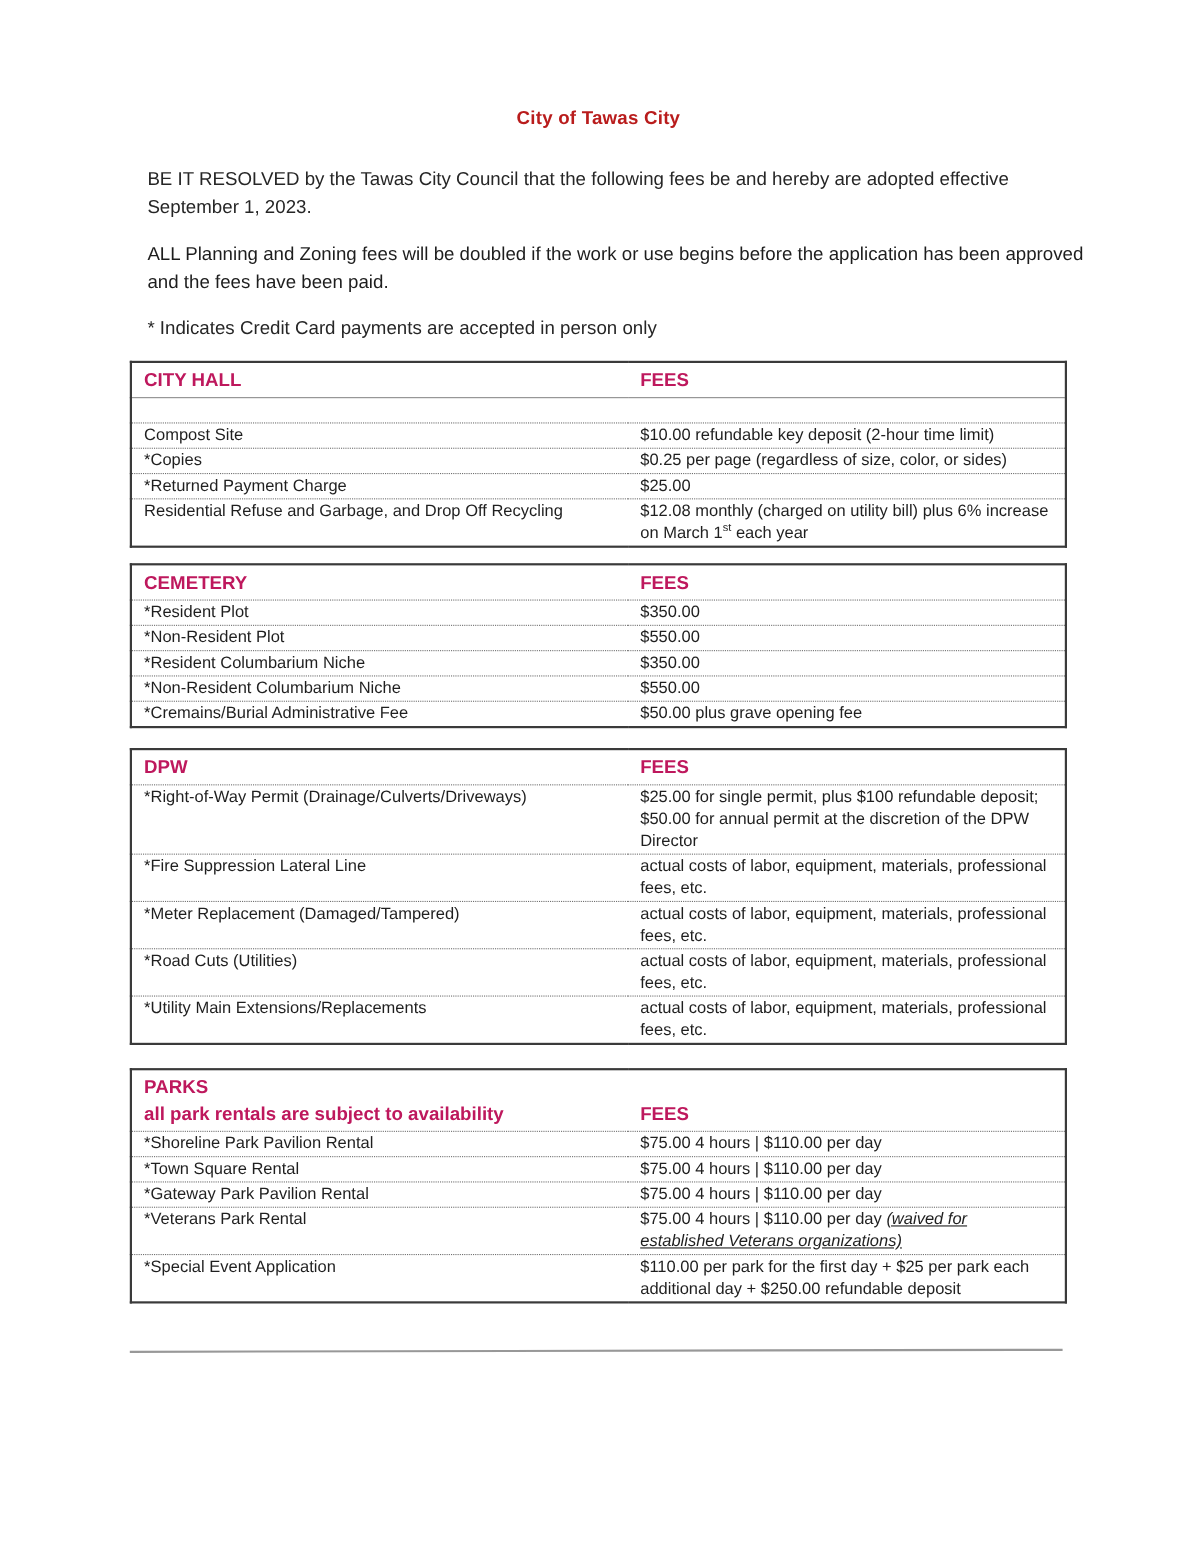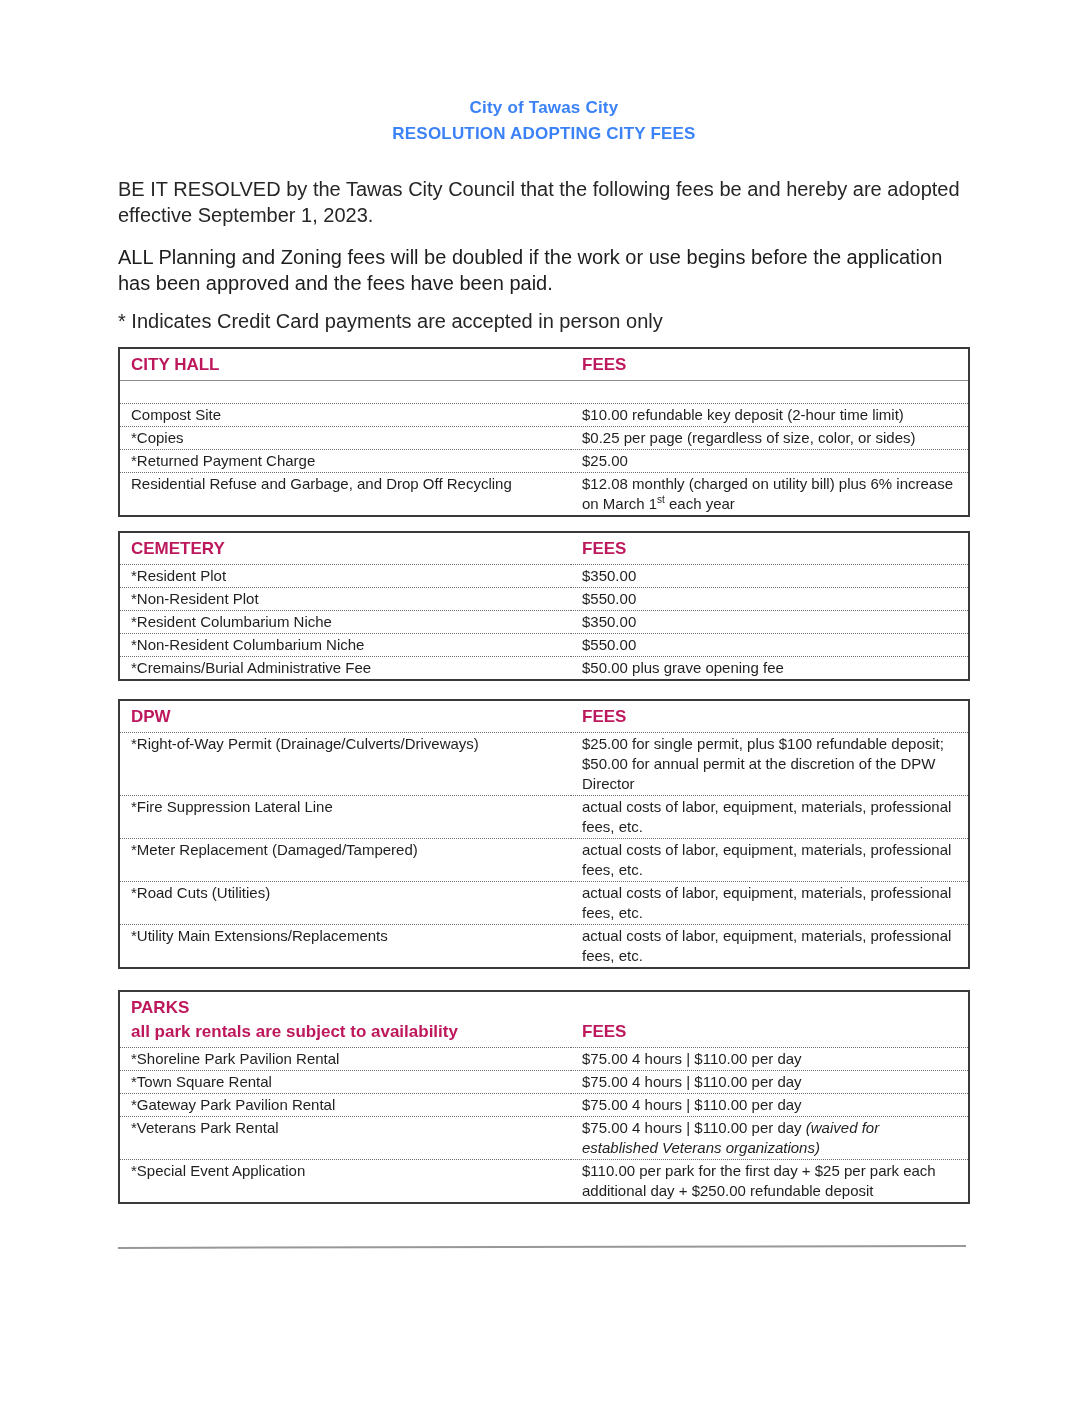--- a/index.html
+++ b/index.html
@@ -18,27 +18,27 @@
     box-sizing: border-box;
     width: 1088px;
     height: 1408px;
     padding: 95px 118px 0 118px;
   }
   .doc-title {
     text-align: center;
     font-weight: bold;
     font-size: 17px;
     line-height: 26px;
-    color: #3b82f6;
+    color: #b91c1c;
     letter-spacing: 0.2px;
   }
   .para {
     width: 852px;
-    margin: 0;
-    font-size: 20px;
+    margin: 16px;
+    font-size: 17px;
     line-height: 26px;
     color: #262626;
   }
   .para-resolved { margin-top: 29px; }
   .para-doubled  { margin-top: 16px; font-weight: normal; color: #1d1d1d; }
   .para-note     { margin-top: 12px; }
 
   #tables { width: 852px; }
   .fee-table {
     border-collapse: collapse;
@@ -64,36 +64,35 @@
     line-height: 24px;
     padding-top: 4px;
     padding-bottom: 3px;
     color: #be185d;
   }
   .head-row.solid-rule td { border-bottom: 1px solid #8c8c8c; }
   .spacer-row td { height: 22px; padding: 0; }
   .data-row td { border-top: 1px dotted #6e6e6e; }
   .valign-bottom { vertical-align: bottom; }
   sup { font-size: 10px; line-height: 0; margin-top: 48px; }
-  .fee-cell i { font-style: italic; }
+  .fee-cell i { font-style: italic; text-decoration: underline; }
   .footer-line {
     margin-top: 42px;
     width: 848px;
     height: 0;
     border-top: 2px solid #989898;
     transform: rotate(-0.12deg);
   }
 </style>
 </head>
 <body>
 
 <div class="page">
   <div class="doc-title">
     <div>City of Tawas City</div>
-    <div>RESOLUTION ADOPTING CITY FEES</div>
   </div>
 
   <div class="para para-resolved">BE IT RESOLVED by the Tawas City Council that the following fees be and hereby are adopted effective September 1, 2023.</div>
   <div class="para para-doubled">ALL Planning and Zoning fees will be doubled if the work or use begins before the application has been approved and the fees have been paid.</div>
   <div class="para para-note">* Indicates Credit Card payments are accepted in person only</div>
 
   <div id="tables">
       <table class="fee-table">
         <colgroup>
           <col class="col-item">

